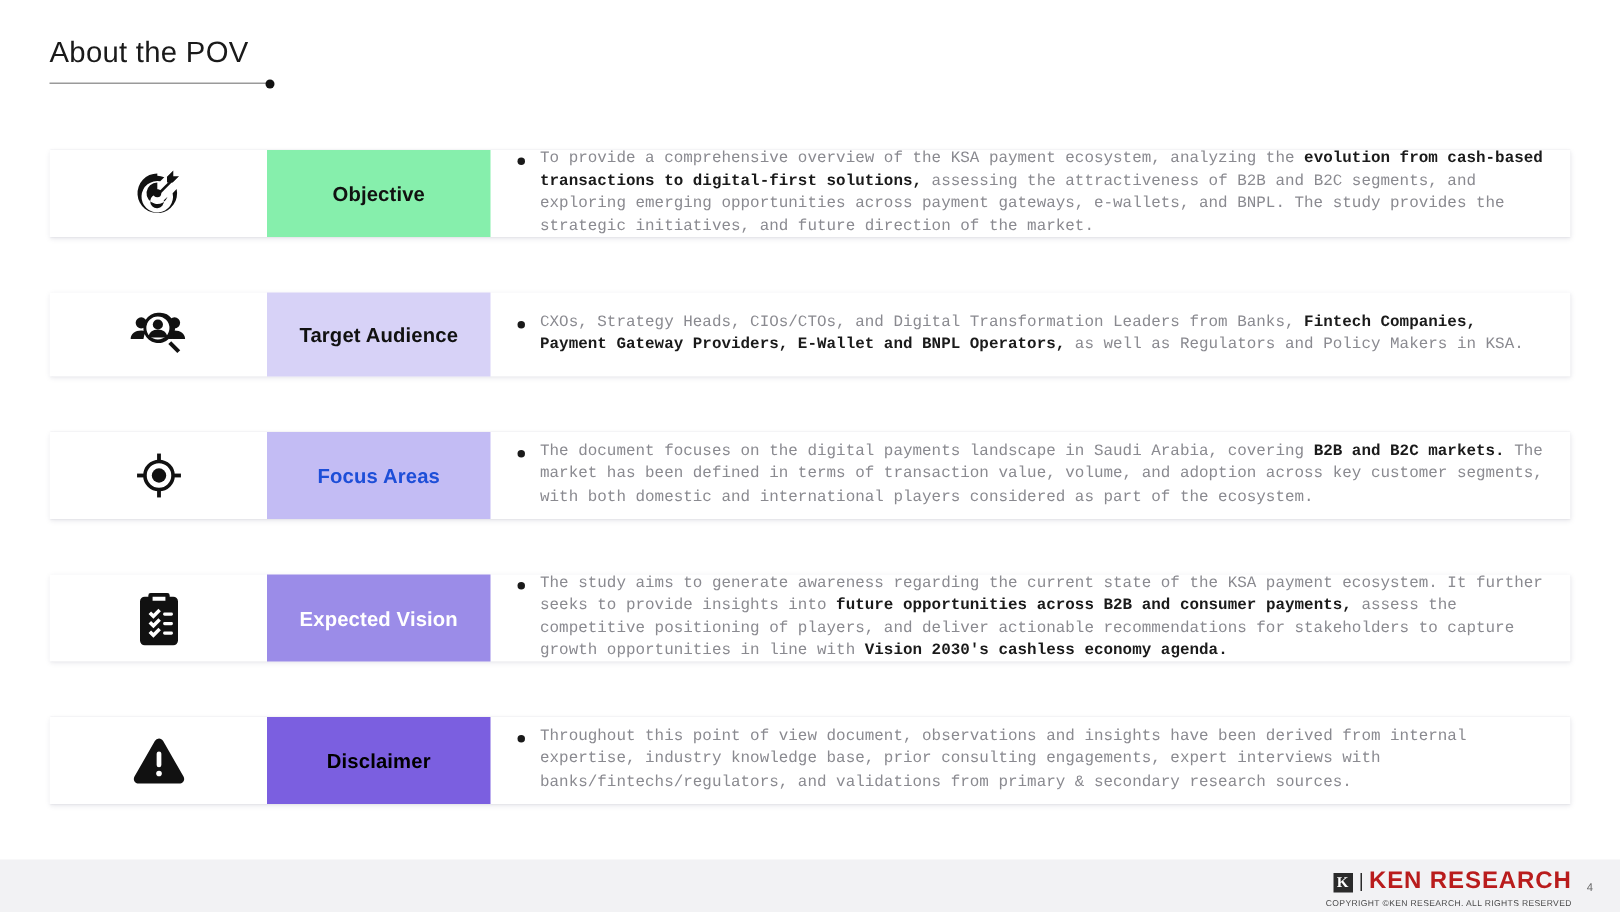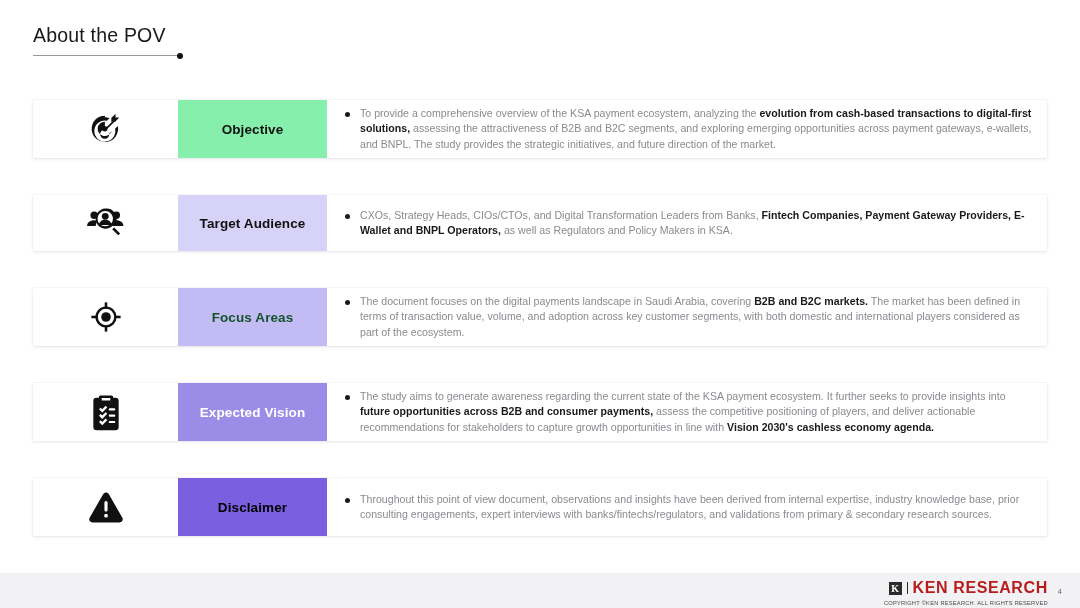--- a/index.html
+++ b/index.html
@@ -49,21 +49,21 @@
   .cell-label {
     width: 149px; flex: 0 0 149px;
     display: flex; align-items: center; justify-content: center;
     font-size: 13.5px; font-weight: 700; letter-spacing: 0.1px;
   }
 
   .cell-text {
     flex: 1 1 auto; display: flex; align-items: center;
     padding: 6px 14px 6px 18px;
   }
-  .bullet-line { display: flex; align-items: flex-start; width: 100%; }
+  .bullet-line { display: flex; align-items: flex-start; width: 100%; font-family: Liberation Mono, monospace; }
   .bullet {
     flex: 0 0 auto; width: 5px; height: 5px; border-radius: 50%;
     background: #1a1a1a; margin: 6px 10px 0 0;
   }
   .btext {
     font-size: 10.6px; line-height: 1.42; color: #8a8a90;
     letter-spacing: 0.01px;
   }
   .btext b { color: #1a1a1a; font-weight: 700; }
 
@@ -153,21 +153,21 @@
         <div class="cell-icon">
           <svg width="36" height="36" viewBox="0 0 48 48" aria-hidden="true">
             <path fill="none" stroke="#111111" stroke-width="3.2" d="M24 11.5A12.5 12.5 0 1 1 24 36.5 12.5 12.5 0 1 1 24 11.5z"></path>
             <circle fill="#111111" cx="24" cy="24" r="6.4"></circle>
             <rect fill="#111111" x="22.3" y="4.5" width="3.4" height="8"></rect>
             <rect fill="#111111" x="22.3" y="35.5" width="3.4" height="8"></rect>
             <rect fill="#111111" x="4.5" y="22.3" width="8" height="3.4"></rect>
             <rect fill="#111111" x="35.5" y="22.3" width="8" height="3.4"></rect>
           </svg>
         </div>
-        <div class="cell-label" style="background: rgb(195, 188, 244); color: #14532d;">Focus Areas</div>
+        <div class="cell-label" style="background: rgb(195, 188, 244); color: #1d4ed8;">Focus Areas</div>
         <div class="cell-text">
           <div class="bullet-line">
             <span class="bullet"></span>
             <span class="btext">The document focuses on the digital payments landscape in Saudi Arabia, covering <b>B2B and B2C markets.</b> The market has been defined in terms of transaction value, volume, and adoption across key customer segments, with both domestic and international players considered as part of the ecosystem.</span>
           </div>
         </div>
       </div>
       <div class="rowgap"></div>
       <div class="row row-3">
         <div class="cell-icon">

